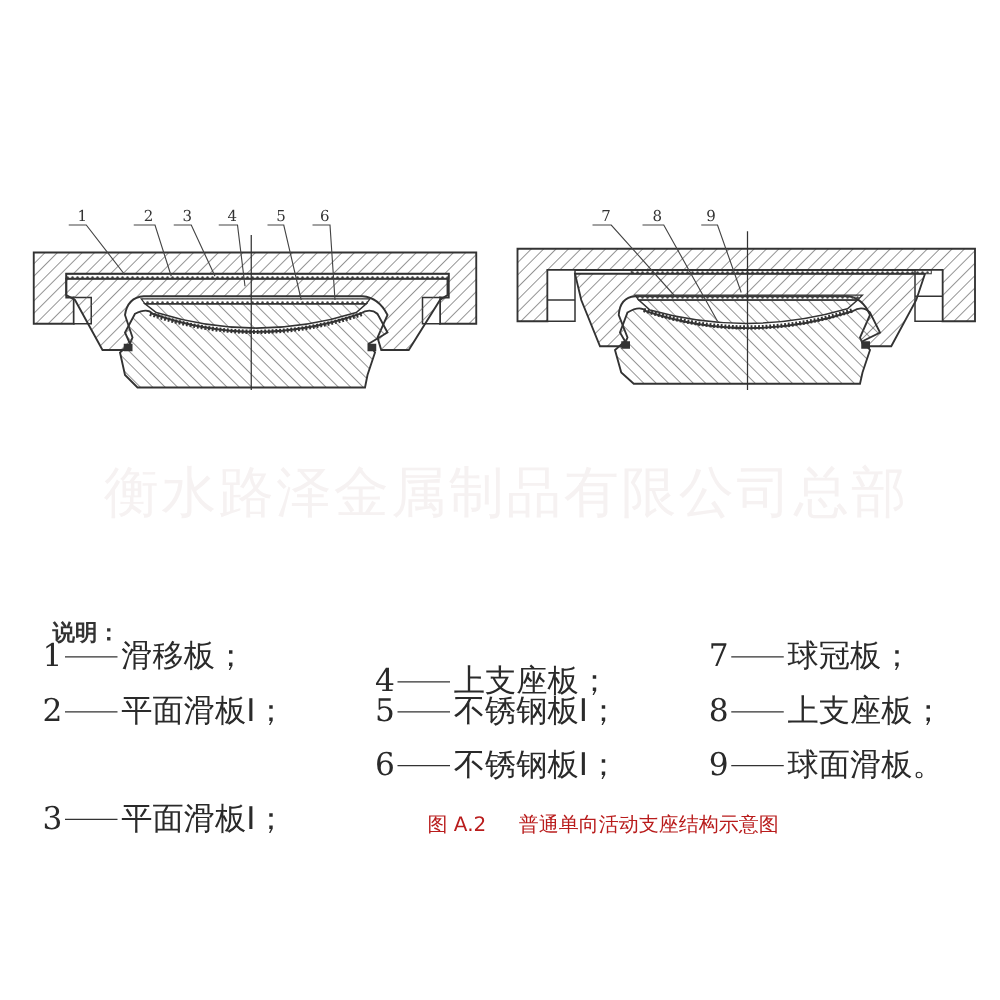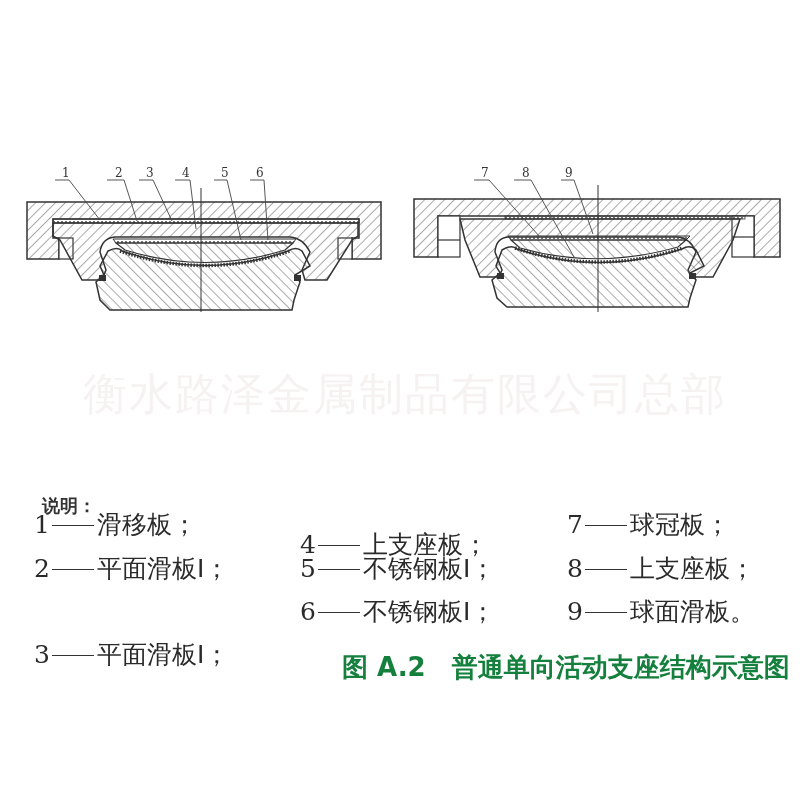--- a/index.html
+++ b/index.html
@@ -10,22 +10,22 @@
                font-family: "DejaVu Sans", sans-serif; font-size: 44px; letter-spacing: 2px;
                color: #f6f2f2; white-space: nowrap; }
   .legend-title { position: absolute; left: 42px; top: 459px; font-size: 18px; font-weight: bold;
                   font-family: "DejaVu Sans", sans-serif; color: #333; margin-top: 35px; }
   .legend-item { position: absolute; font-size: 25px; color: #2a2a2a; white-space: nowrap;
                  font-family: "DejaVu Serif", serif; }
   .legend-item .num { display: inline-block; }
   .legend-item .dash { display: inline-block; width: 42px; border-top: 1.5px solid #333;
                        vertical-align: middle; margin: 0 3px 0 2px; position: relative; top: -1px; }
   .legend-item .txt { font-family: "DejaVu Sans", sans-serif; }
-  .caption { position: absolute; left: 342px; top: 650px; font-size: 26px; font-weight: bold;
-             font-family: "DejaVu Sans", sans-serif; color: #15803d; white-space: nowrap; }
+  .caption { position: absolute; left: 342px; top: 650px; font-size: 16px; font-weight: normal;
+             font-family: "DejaVu Sans", sans-serif; color: #b91c1c; white-space: nowrap; }
   .caption .fig { margin-right: 26px; }
   .leader-label { font-family: "DejaVu Serif", serif; font-size: 12px; fill: #333; }
 </style>
 </head>
 <body>
 
 <svg class="drawing" width="800" height="340" viewBox="0 0 800 340">
   <defs>
     <pattern id="hatch" patternUnits="userSpaceOnUse" width="7" height="7" patternTransform="rotate(45)">
       <line x1="0" y1="0" x2="0" y2="7" stroke="#555" stroke-width="1"></line>

